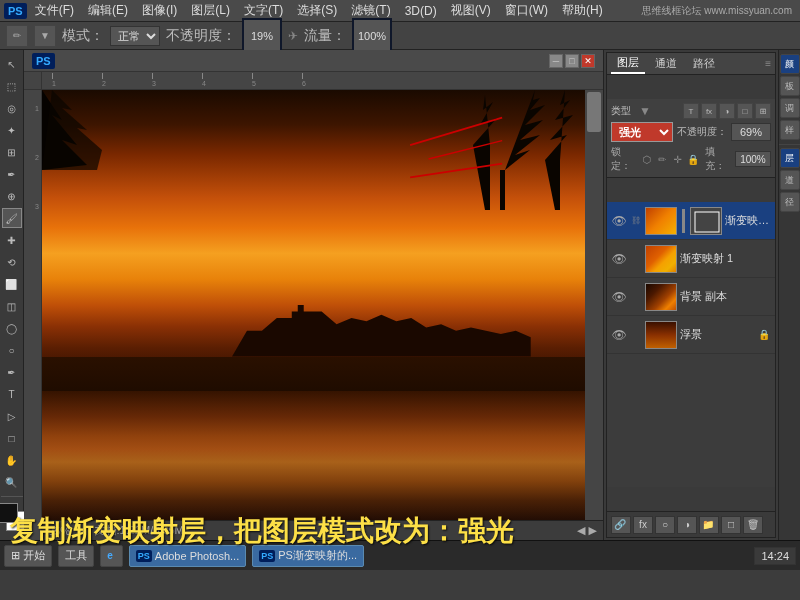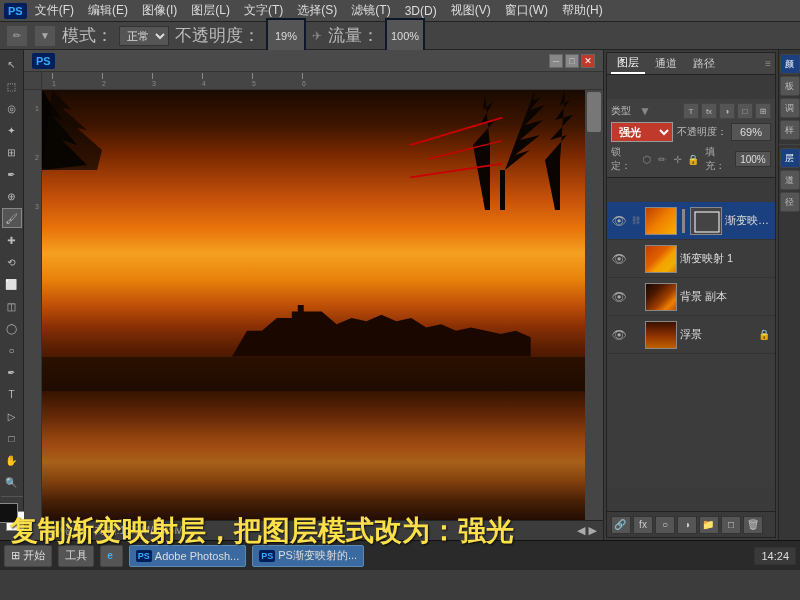--- a/index.html
+++ b/index.html
@@ -37,21 +37,21 @@
     .options-bar {
       width: 100%;
       height: 28px;
       background: #434343;
       display: flex;
       align-items: center;
       padding: 0 6px;
       gap: 6px;
       border-bottom: 1px solid #222;
     }
-    .options-bar label { font-size: 17px; color: #bbb; font-family: Liberation Mono, monospace; }
+    .options-bar label { font-size: 14px; color: #bbb; font-family: Liberation Mono, monospace; }
     .options-select {
       background: #555;
       color: #ddd;
       border: 1px solid #333;
       font-size: 11px;
       height: 20px;
       padding: 0 3px;
     }
     .options-input {
       background: #555;
@@ -606,20 +606,21 @@
   <div class="menu-item">图像(I)</div>
   <div class="menu-item">图层(L)</div>
   <div class="menu-item">文字(T)</div>
   <div class="menu-item">选择(S)</div>
   <div class="menu-item">滤镜(T)</div>
   <div class="menu-item">3D(D)</div>
   <div class="menu-item">视图(V)</div>
   <div class="menu-item">窗口(W)</div>
   <div class="menu-item">帮助(H)</div>
   <div style="flex:1"></div>
+  <div style="font-size:10px; color:#aaa; padding-right:4px;">思维线框论坛 www.missyuan.com</div>
 </div>
 
 <div class="options-bar">
   <div style="width:22px;height:22px;background:#555;border:1px solid #444;display:flex;align-items:center;justify-content:center;font-size:10px;color:#aaa;cursor:pointer;">✏</div>
   <div style="width:22px;height:22px;background:#555;border:1px solid #444;display:flex;align-items:center;justify-content:center;font-size:10px;color:#aaa;cursor:pointer;">▼</div>
   <label>模式：</label>
   <select class="options-select">
     <option>正常</option>
   </select>
   <label>不透明度：</label>

